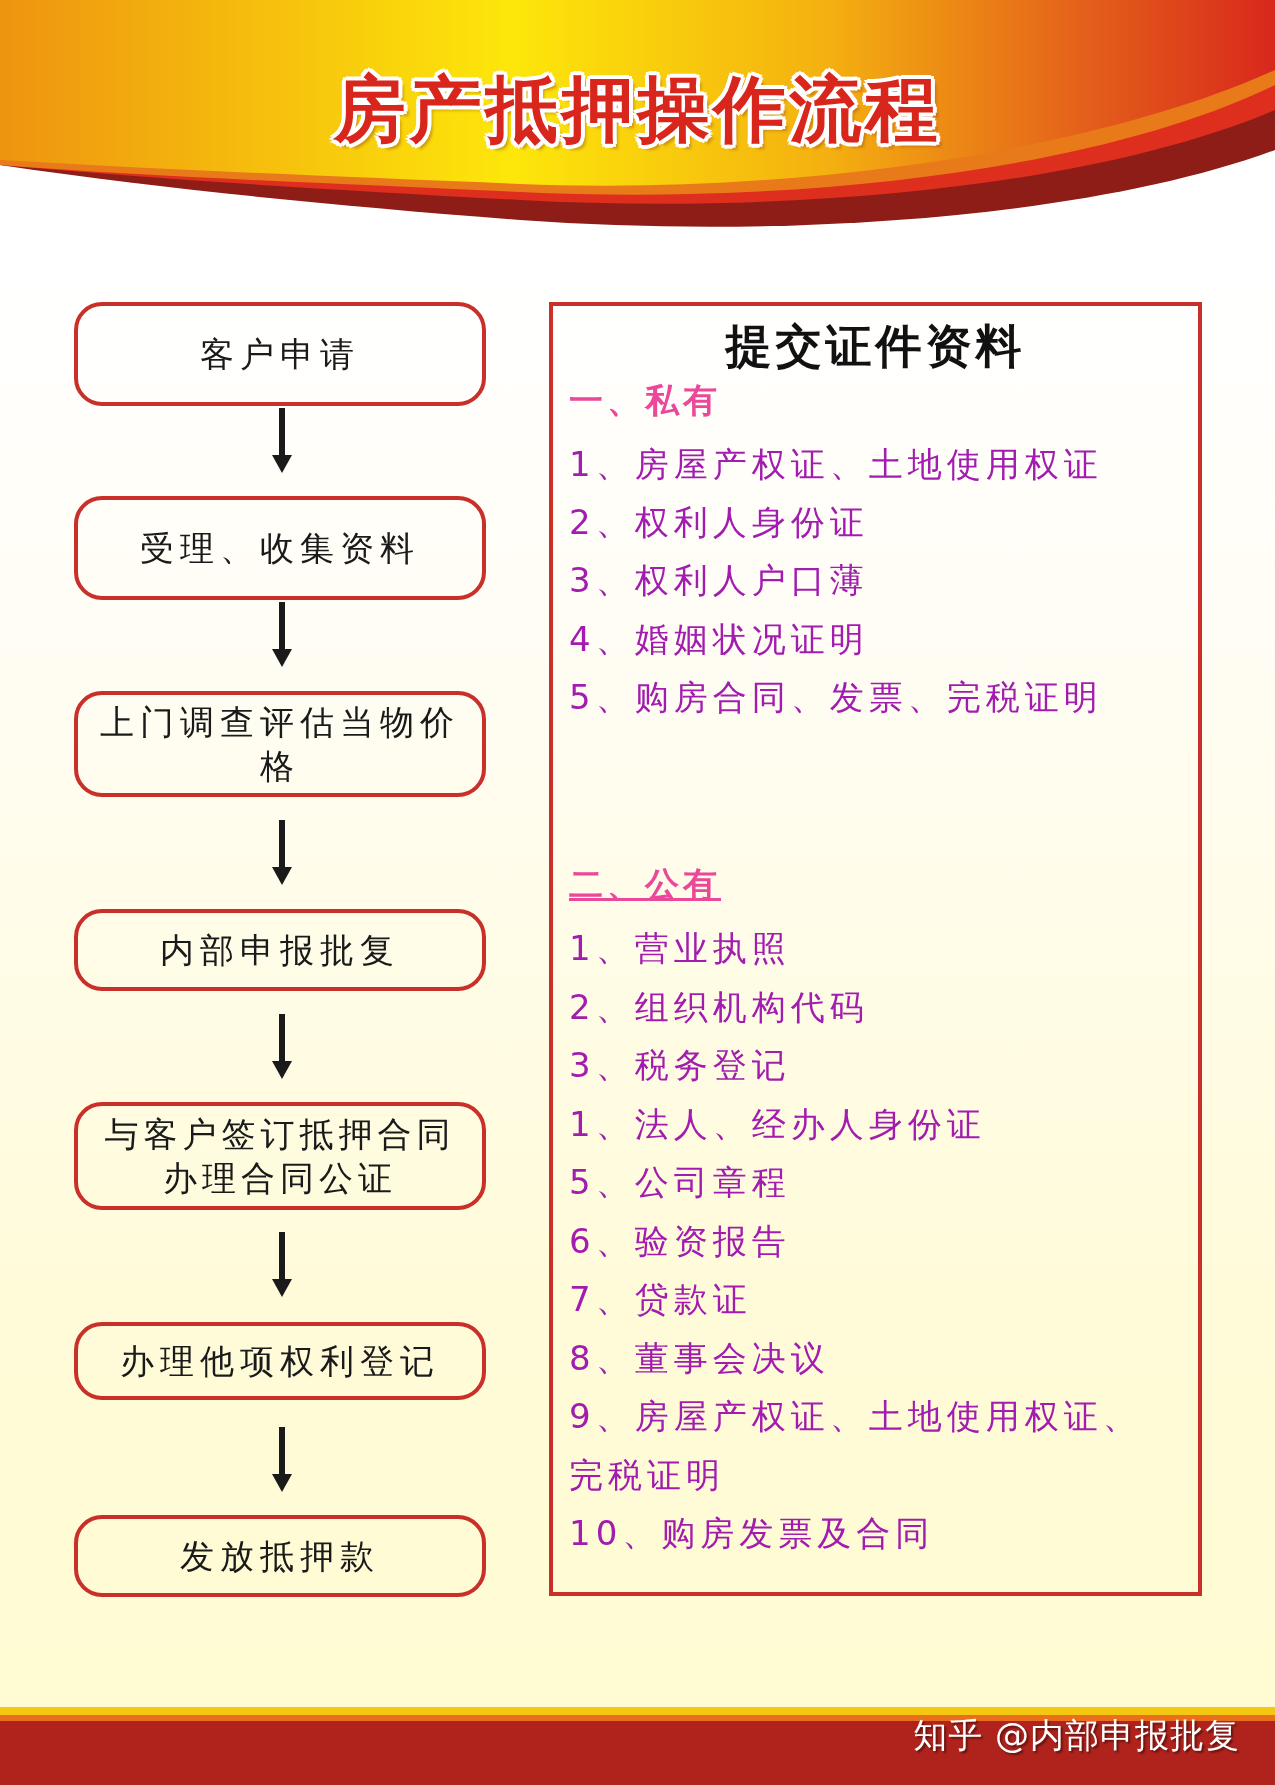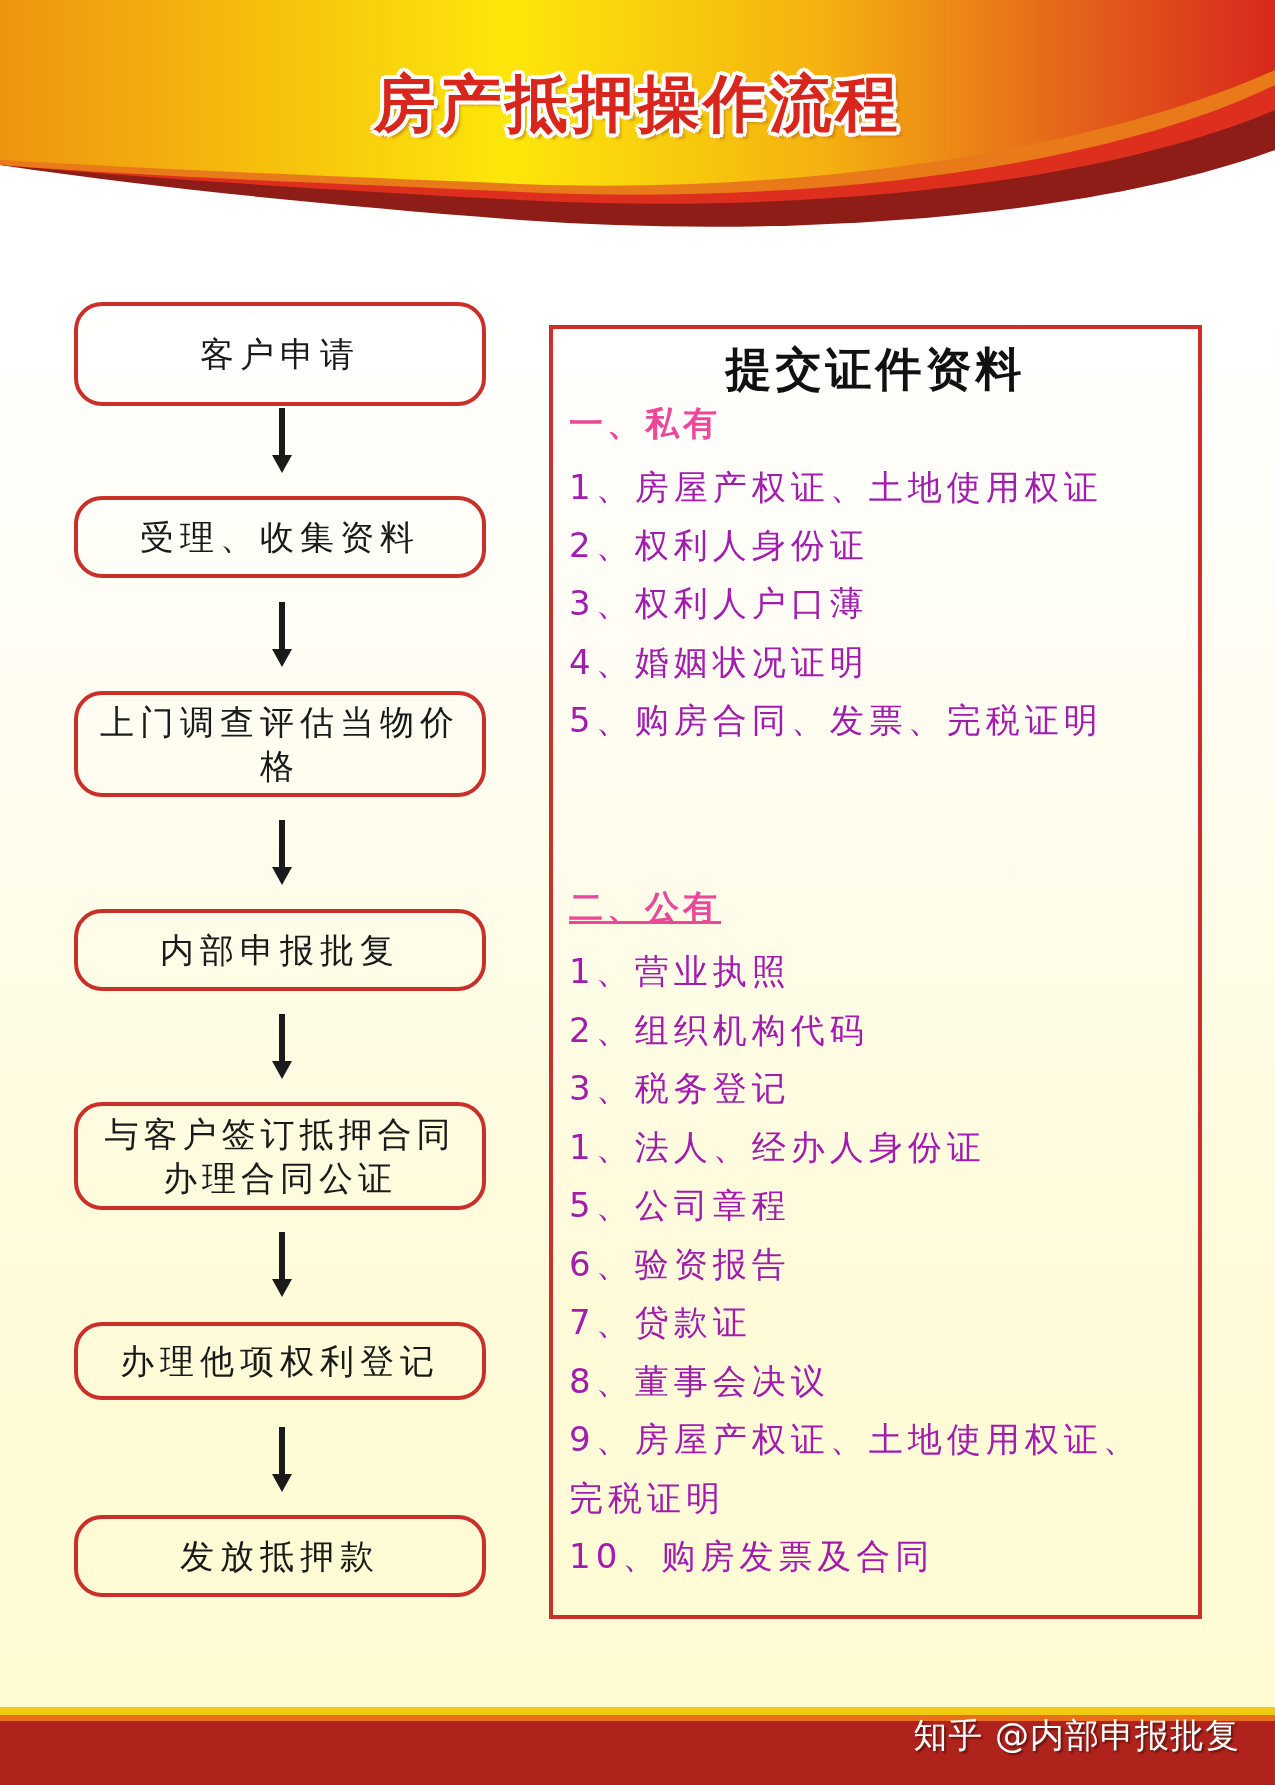--- a/index.html
+++ b/index.html
@@ -6,21 +6,21 @@
   body {
     width: 1275px; height: 1785px; position: relative; overflow: hidden;
     background: linear-gradient(to bottom, #ffffff 0px, #ffffff 280px, #fffdf2 700px, #fffbd9 1300px, #fffbd3 1700px);
     font-family: "DejaVu Sans", "Liberation Sans", sans-serif;
   }
   .header { position: absolute; left: 0; top: 0; width: 1275px; height: 260px; }
   .header svg { position: absolute; left: 0; top: 0; }
   .page-title {
     position: absolute; left: 0; top: 62px; width: 1275px; text-align: center;
     font-family: "DejaVu Serif", "Liberation Serif", serif; font-weight: bold;
-    font-size: 62px; letter-spacing: 4px; color: #d9261c;
+    font-size: 72px; letter-spacing: 4px; color: #d9261c;
     text-shadow: -3px -3px 0 #fff, 3px -3px 0 #fff, -3px 3px 0 #fff, 3px 3px 0 #fff,
                  0 -4px 0 #fff, 0 4px 0 #fff, -4px 0 0 #fff, 4px 0 0 #fff,
                  5px 5px 3px rgba(120,40,0,0.35);
   }
   .flow { position: absolute; left: 74px; top: 302px; width: 416px; }
   .step {
     position: absolute; left: 0; width: 412px;
     border: 4px solid #c9302a; border-radius: 28px; box-sizing: border-box;
     display: flex; align-items: center; justify-content: center; text-align: center;
     font-size: 34px; line-height: 44px; letter-spacing: 6px; color: #1a1a1a;
@@ -28,21 +28,21 @@
   }
   .arrow { position: absolute; left: 198px; width: 20px; }
   .arrow .shaft { position: absolute; left: 7px; top: 0; width: 6px; background: #1a1a1a; }
   .arrow .head {
     position: absolute; left: 0; width: 0; height: 0;
     border-left: 10px solid transparent; border-right: 10px solid transparent;
     border-top: 18px solid #1a1a1a;
   }
   .panel {
     position: absolute; left: 549px; top: 302px; width: 653px; height: 294px;
-    border: 4px solid #c9302a; box-sizing: border-box; margin-top: 23px;
+    border: 4px solid #c9302a; box-sizing: border-box;
   }
   .panel-title {
     position: absolute; left: 0; top: 10px; width: 100%; text-align: center;
     font-family: "DejaVu Serif", "Liberation Serif", serif; font-weight: bold;
     font-size: 46px; letter-spacing: 4px; color: #111;
   }
   .section-head {
     position: absolute; left: 16px; font-size: 34px; font-weight: bold;
     letter-spacing: 4px; color: #ec4899;
   }
@@ -80,21 +80,21 @@
   <div class="page-title">房产抵押操作流程</div>
 </div>
 
 <div class="flow">
   <div class="step" style="top:0;height:104px;">客户申请</div>
   <div class="arrow" style="top:106px;height:66px;">
     <div class="shaft" style="height:48px;"></div>
       <div class="head" style="top:47px;"></div>
   </div>
 
-  <div class="step" style="top:194px;height:82px;">受理、收集资料</div>
+  <div class="step" style="top:194px;height:104px;">受理、收集资料</div>
   <div class="arrow" style="top:300px;height:66px;">
     <div class="shaft" style="height:48px;"></div>
       <div class="head" style="top:47px;"></div>
   </div>
 
   <div class="step" style="top:389px;height:106px;padding:0 18px;">上门调查评估当物价格</div>
   <div class="arrow" style="top:518px;height:66px;">
     <div class="shaft" style="height:48px;"></div>
       <div class="head" style="top:47px;"></div>
   </div>

